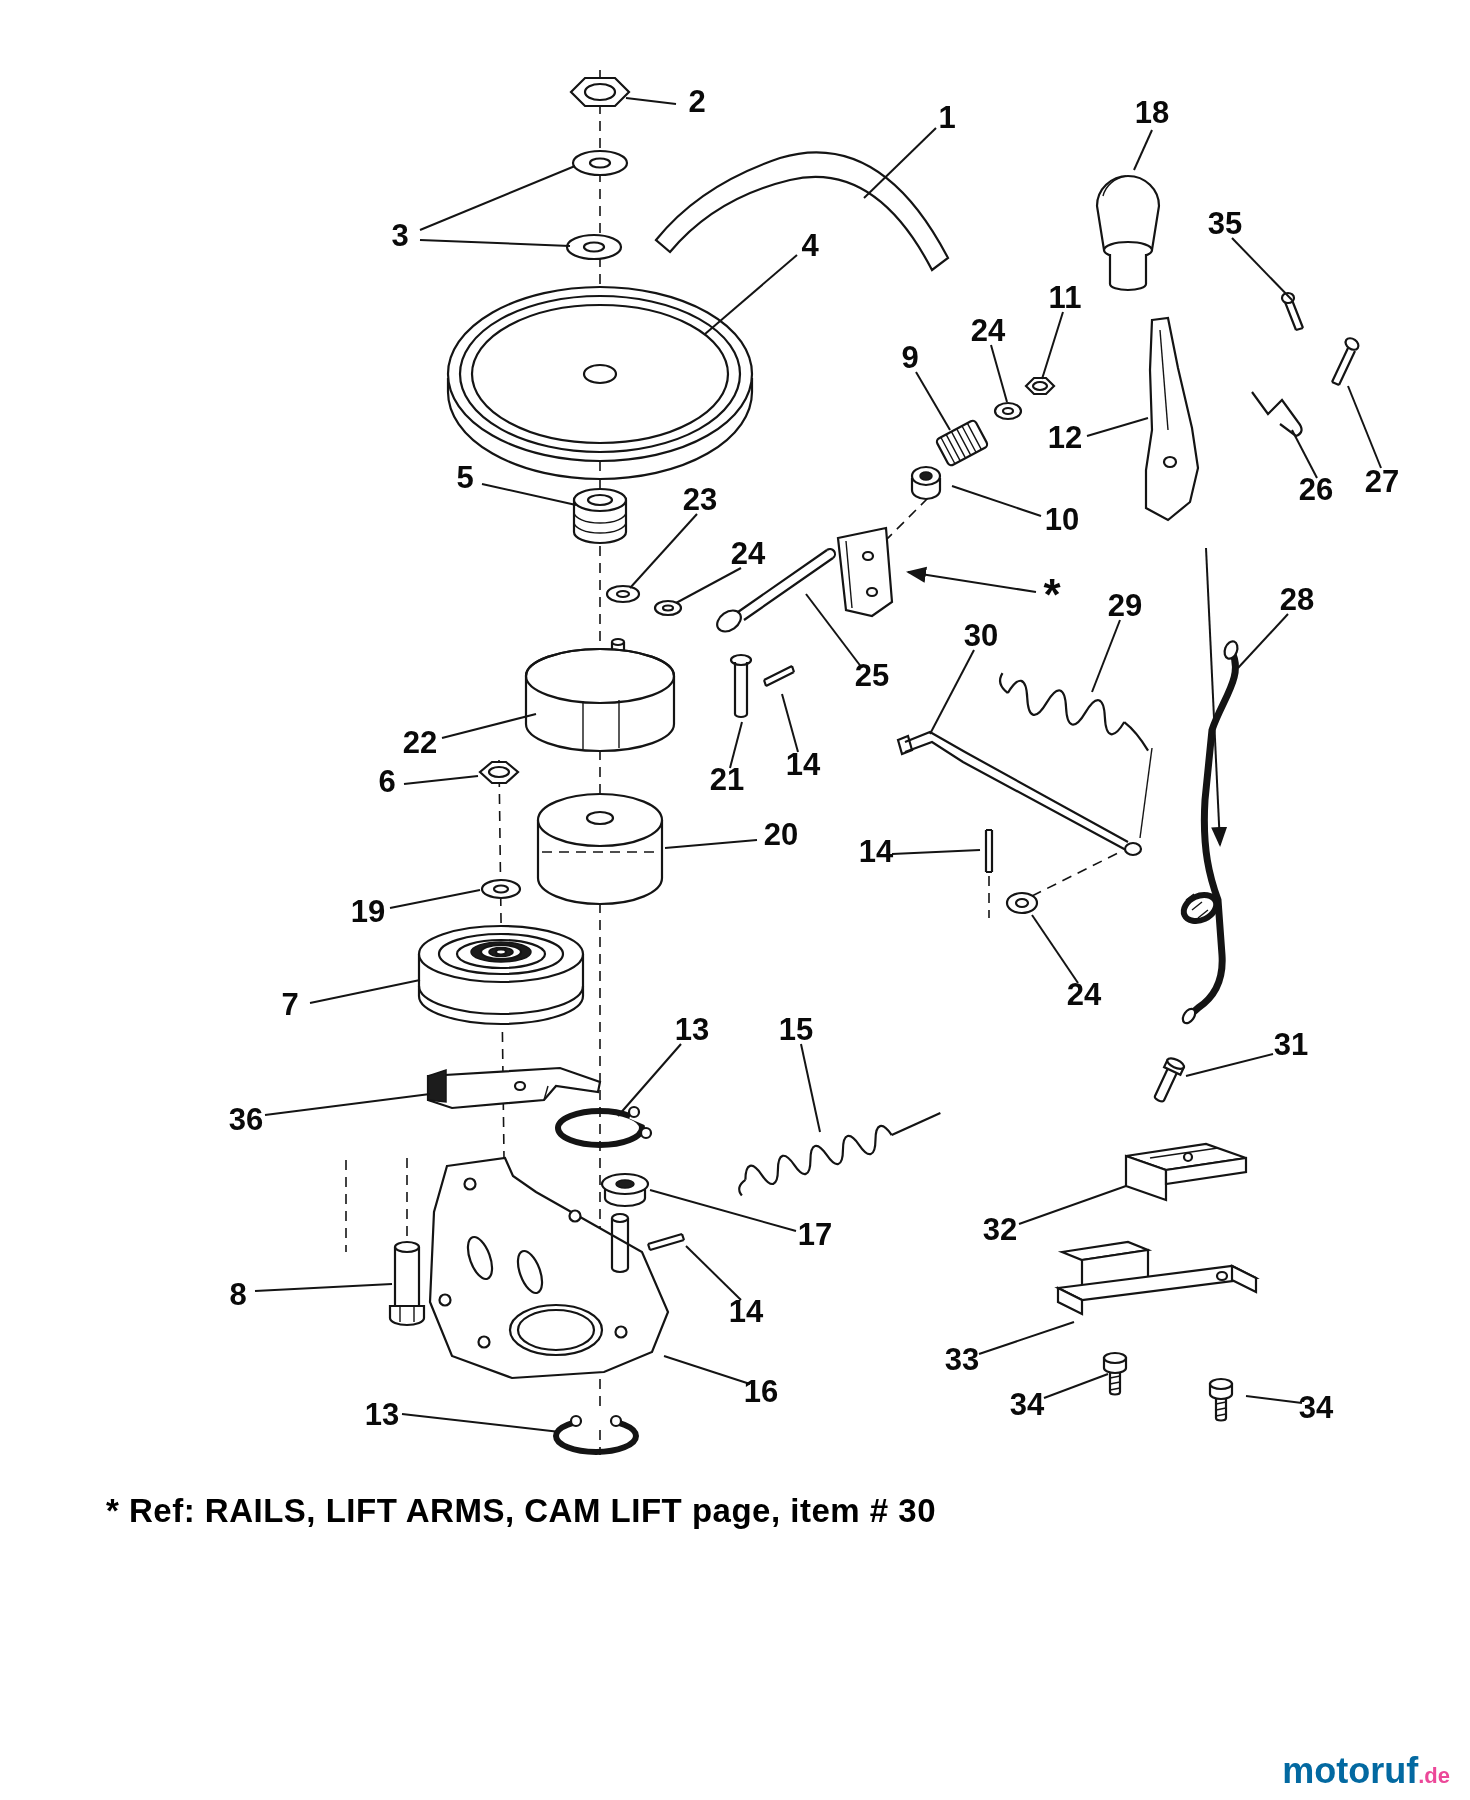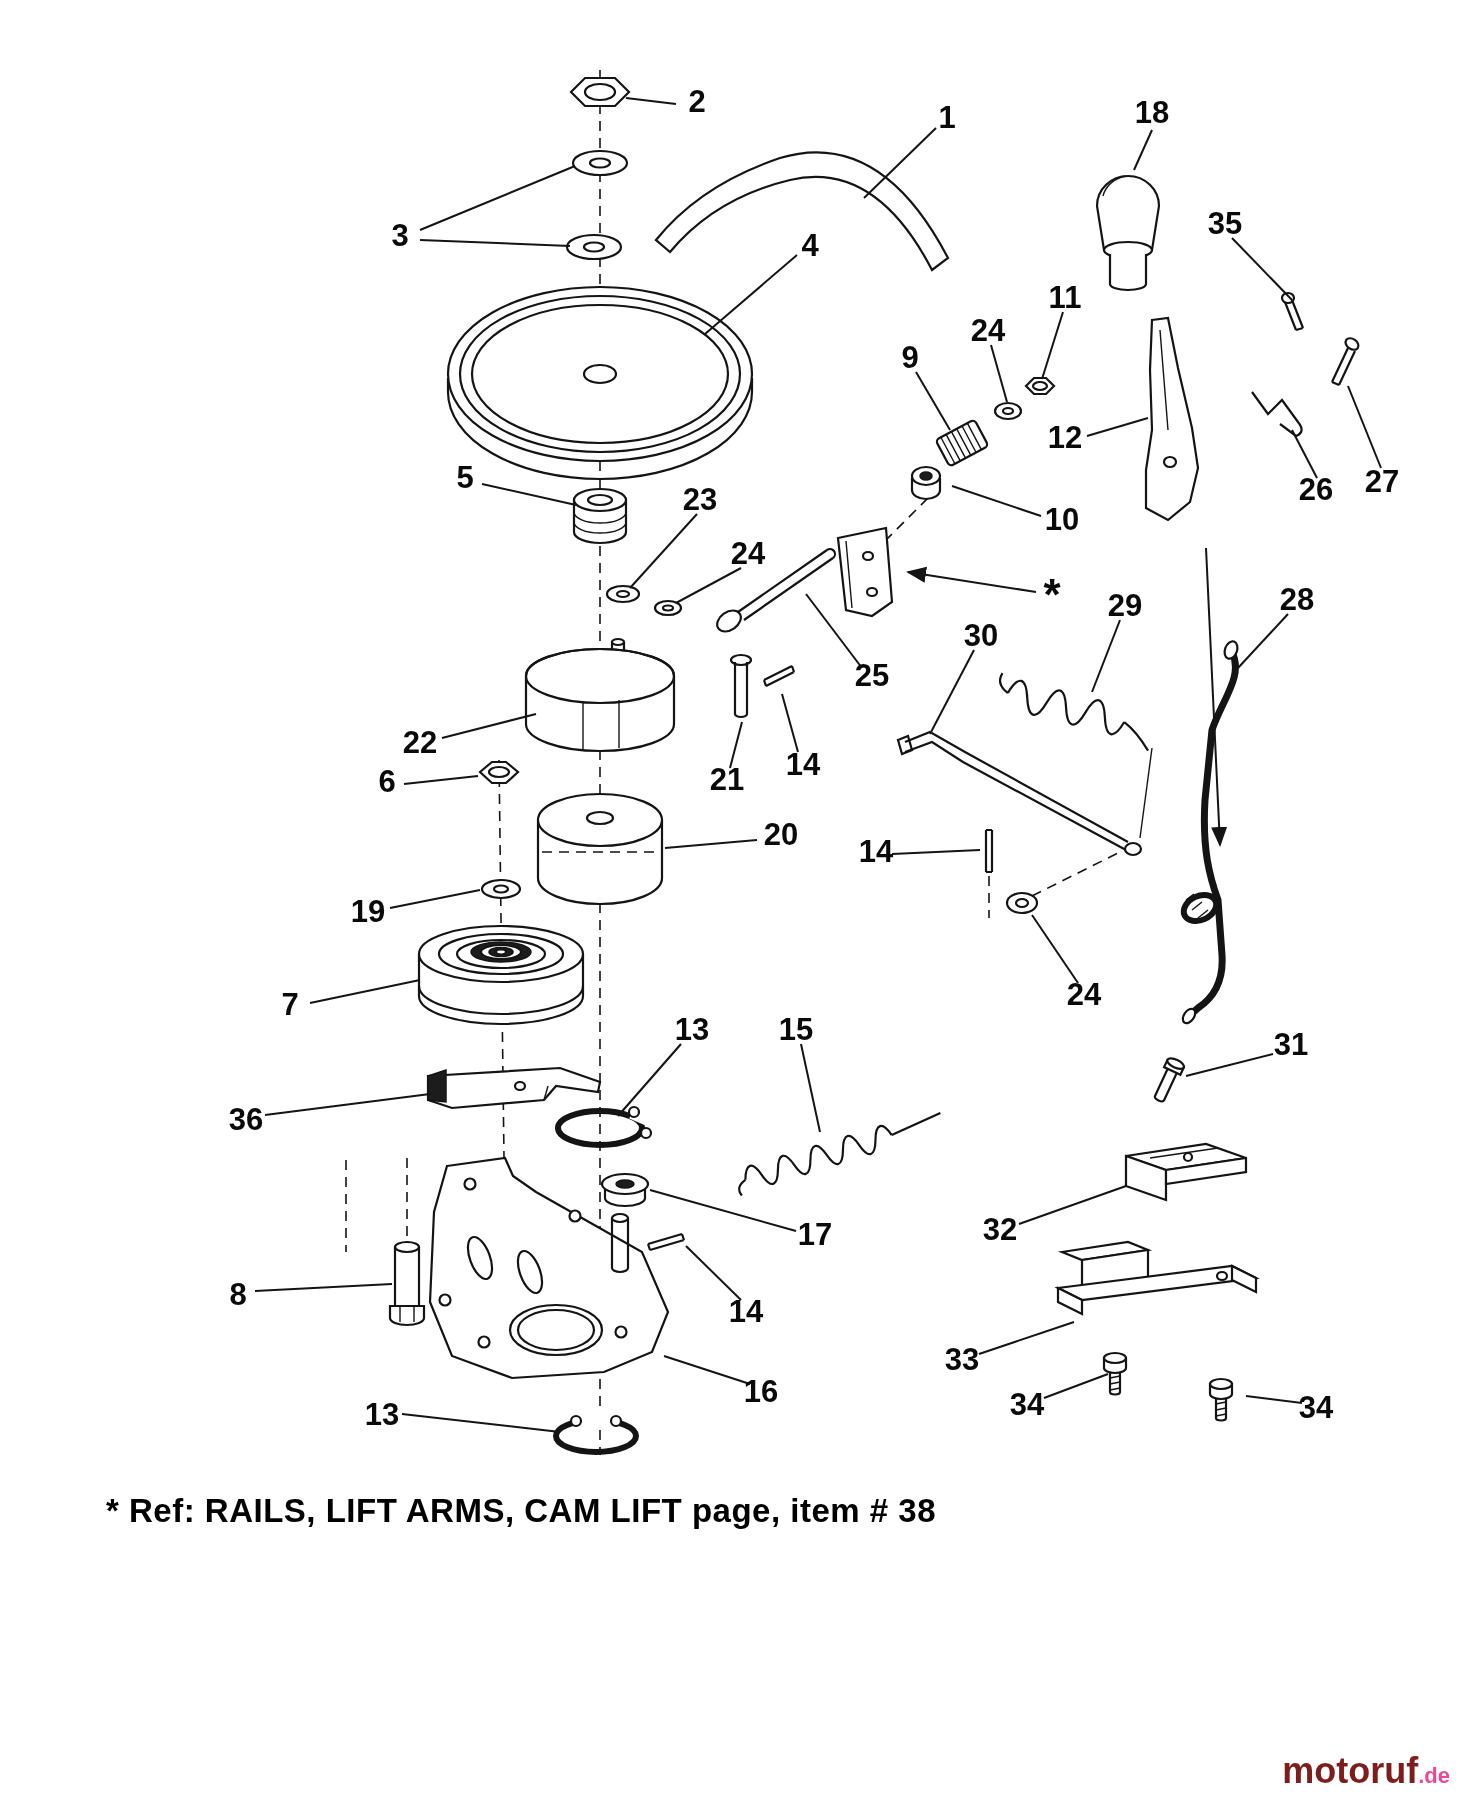--- a/index.html
+++ b/index.html
@@ -20,21 +20,21 @@
     fill:#0a0a0a; text-anchor:middle; dominant-baseline:middle;
   }
   text.callout.big { font-size:44px; }
   .footnote {
     position:absolute; left:106px; top:1492px;
     font-weight:bold; font-size:33px; color:#000000; letter-spacing:0.5px;
   }
   .watermark {
     position:absolute; right:20px; bottom:8px; font-weight:bold;
   }
-  .watermark .brand { color:#7f1d1d; font-size:36px; }
+  .watermark .brand { color:#0369a1; font-size:36px; }
   .watermark .tld   { color:#ec4899; font-size:22px; }
 </style>
 </head>
 <body>
 
 <div>
 <svg width="1470" height="1800" viewBox="0 0 1470 1800">
   <defs>
     <marker id="arrow" markerWidth="12" markerHeight="10" refX="9" refY="4" orient="auto">
       <path d="M0,0 L10,4 L0,8 Z" fill="#141414"></path>
@@ -416,17 +416,17 @@
     <text class="callout" x="238" y="1297">8</text>
     <text class="callout" x="761" y="1394">16</text>
     <text class="callout" x="962" y="1362">33</text>
     <text class="callout" x="1027" y="1407">34</text>
     <text class="callout" x="1316" y="1410">34</text>
     <text class="callout" x="382" y="1417">13</text>
   </g>
 </svg>
 </div>
 
-<div class="footnote">* Ref: RAILS, LIFT ARMS, CAM LIFT page, item # 38</div>
+<div class="footnote">* Ref: RAILS, LIFT ARMS, CAM LIFT page, item # 30</div>
 
 <div class="watermark">
   <span class="brand">motoruf</span><span class="tld">.de</span>
 </div>
 
 </body></html>

